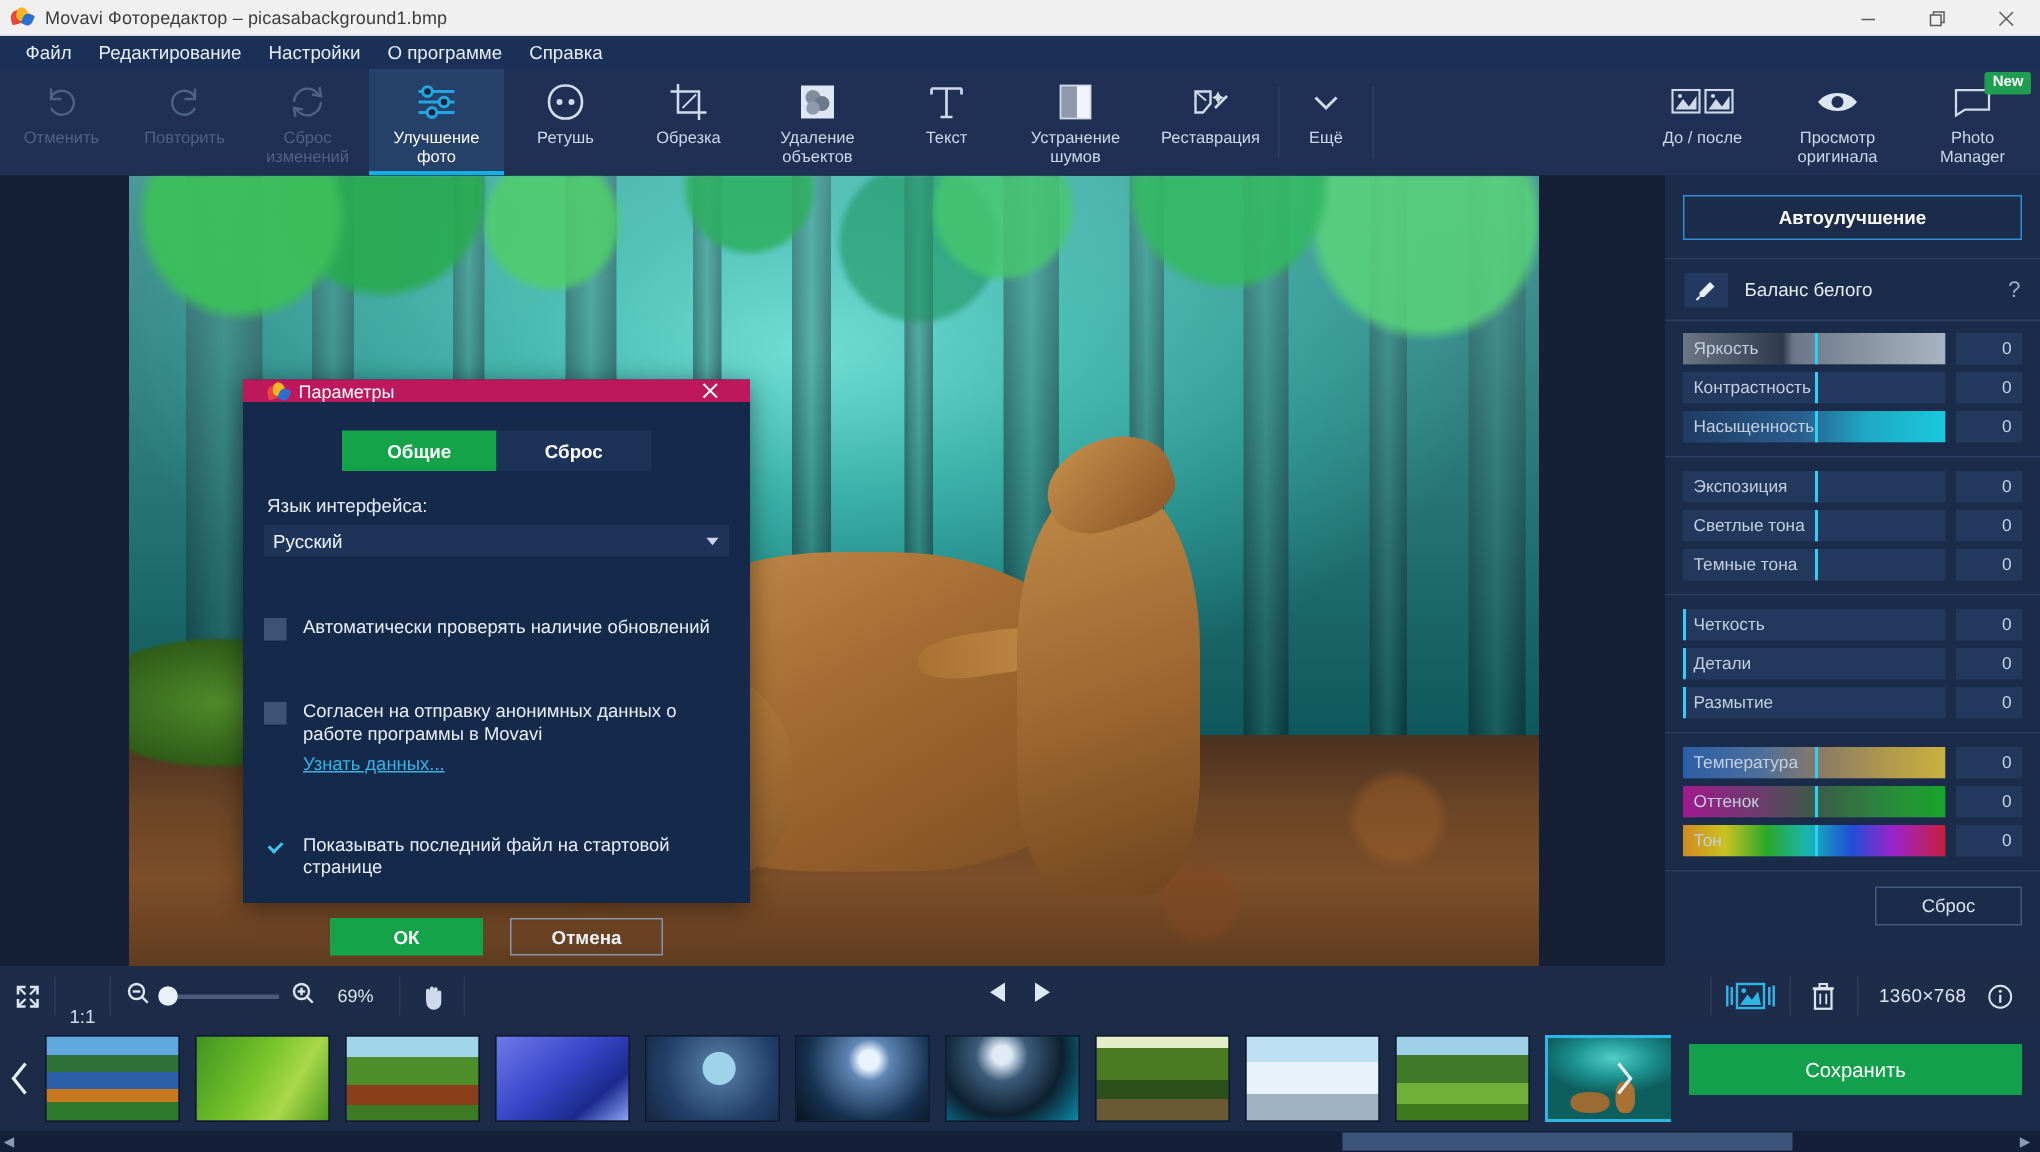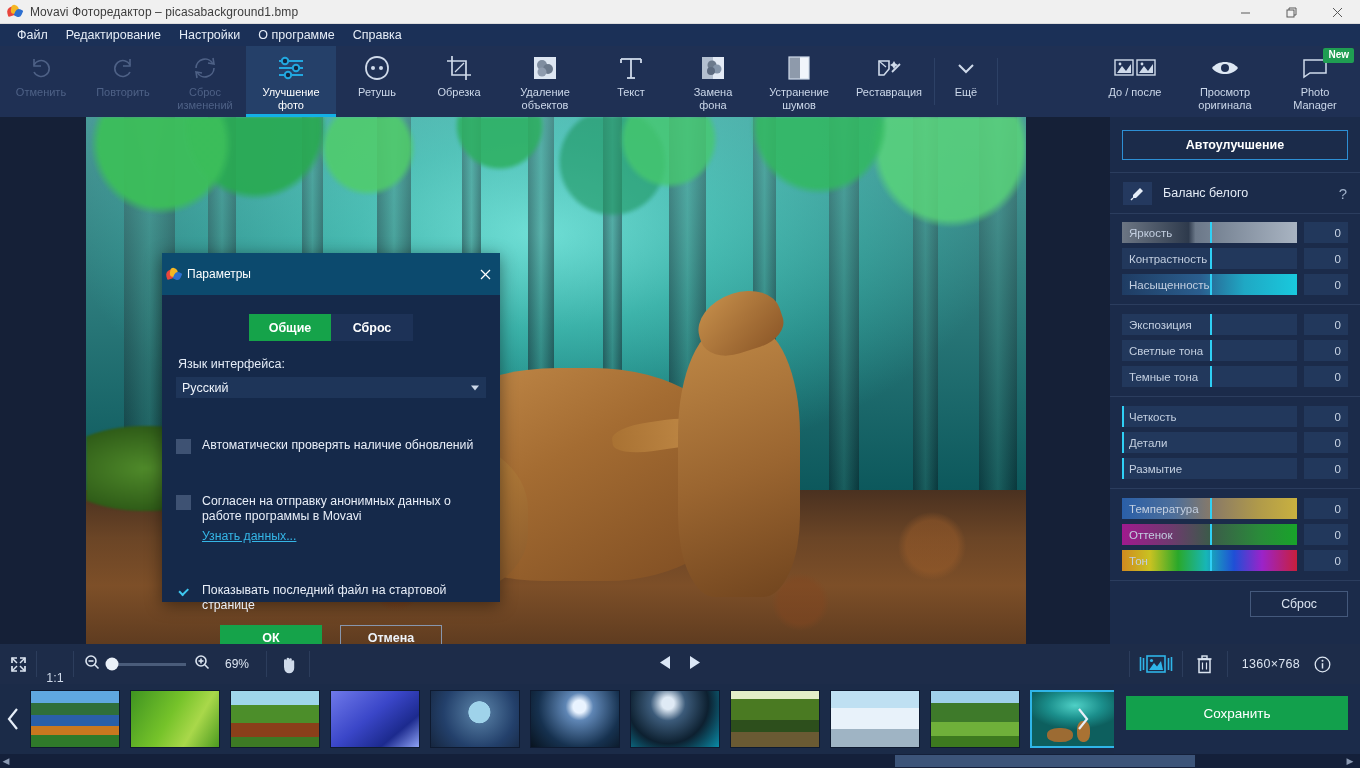--- a/index.html
+++ b/index.html
@@ -109,44 +109,44 @@
   .bear-stand-head { position:absolute; left: 65%; top: 33%; width: 9%; height: 11%;
     background: linear-gradient(150deg,#c8914c,#8b5627); border-radius: 60% 55% 40% 45%; transform: rotate(-18deg); }
   .bear-arm { position:absolute; left: 56%; top: 57%; width: 10%; height: 5.5%;
     background: linear-gradient(to right,#a97233,#c18a47); border-radius: 40%; transform: rotate(-8deg); }
 
   
   .dialog {
     position: absolute; left: 162px; top: 136px; width: 338px; height: 349px;
     background: #15294a; box-shadow: 0 3px 16px rgba(0,0,0,.45); z-index: 40;
   }
-  .dlg-title { height: 42px; background: #0c4a6e; display: flex; align-items: center; padding: 0 4px; }
+  .dlg-title { height: 15px; background: #be185d; display: flex; align-items: center; padding: 0 16px; }
   .dlg-title .dico { width: 14px; height: 12px; position: relative; margin-right: 7px; }
   .dlg-title .t { font-size: 12px; color: #ffffff; flex: 1; }
   .dlg-close { width: 22px; height: 22px; display:flex; align-items:center; justify-content:center; color:#fff; font-size:14px; }
   .dlg-body { padding: 14px 14px 0 14px; }
   .tabs { display: flex; justify-content: center; margin: 5px 0 16px 0; }
-  .tab { width: 82px; height: 27px; display:flex; align-items:center; justify-content:center;
+  .tab { width: 103px; height: 27px; display:flex; align-items:center; justify-content:center;
          font-size: 12.5px; font-weight: bold; color:#fff; background:#1d3257; }
   .tab.sel { background: #15a34a; }
   .fieldlabel { font-size: 12.5px; color: #e3ebf6; margin: 0 0 6px 2px; }
   .select {
     height: 21px; background: #1e3559; border: none; display: flex; align-items: center;
     padding: 4px 6px; font-size: 12.5px; color: #eef3fa; position: relative; margin-bottom: 13px;
   }
   .select .caret { position:absolute; right:7px; top:50%; transform: translateY(-50%);
     border-left:4px solid transparent; border-right:4px solid transparent; border-top:5px solid #cdd8e8; }
   .checkrow { display: flex; align-items: flex-start; margin-bottom: 9px; margin-top: 40px; }
   .cbox { width: 15px; height: 15px; background: #3e5273; flex: 0 0 15px; margin-right: 11px; margin-top: 1px; }
   .cbox.on { background: #15294a; position: relative; }
   .cbox.on:before { content:""; position:absolute; left:3px; top:4px; width:7px; height:3.5px;
     border-left:2.4px solid #3ec8f0; border-bottom:2.4px solid #3ec8f0; transform: rotate(-45deg); }
   .ctext { font-size: 12.3px; line-height: 15px; color: #e8eef8; }
   .learn { color: #35b5e6; font-size: 12.3px; text-decoration: underline; margin: -4px 0 9px 26px; display:block; }
-  .dlg-buttons { display: flex; justify-content: center; gap: 18px; margin-top: 12px; }
+  .dlg-buttons { display: flex; justify-content: center; gap: 18px; margin-top: 26px; }
   .btn { width: 102px; height: 25px; display:flex; align-items:center; justify-content:center;
          font-size: 12.5px; font-weight: bold; }
   .btn.primary { background: #15a34a; color: #fff; }
   .btn.secondary { background: transparent; border: 1px solid #8796ad; color: #eef3fa; }
 
   
   .rpanel { width: 250px; flex: 0 0 250px; background: #1b2b4a; display: flex; flex-direction: column; }
   .auto-btn { margin: 13px 12px 12px 12px; height: 30px; border: 1px solid #2d8fd4;
     display:flex; align-items:center; justify-content:center; font-size: 12.5px; font-weight:bold; color:#fff; }
   .divider { height: 1px; background: #2b3d5e; margin: 0 0px; }
@@ -177,21 +177,21 @@
   .bottombar { height: 40px; flex: 0 0 40px; background: #1d2c49; display: flex; align-items: center; position: relative; }
   .bsep { width: 1px; height: 26px; background: #2c3d5c; }
   .bbtn { height: 40px; display: flex; align-items: center; justify-content: center; color: #cfdaea; }
   .zoomwrap { display: flex; align-items: center; gap: 8px; padding: 0 10px; }
   .ztrack { width: 78px; height: 3px; background: #4a5c7a; position: relative; }
   .ztrack .zfill { position:absolute; left:0; top:0; bottom:0; width: 8px; background: #2b8fd0; }
   .zknob { position: absolute; left: 4px; top: 50%; transform: translate(-50%,-50%); width: 13px; height: 13px;
            border-radius: 50%; background: #eaf1f9; }
   .zpct { font-size: 12px; color: #dce5f1; width: 38px; text-align: center; }
   .navbtns { position: absolute; left: 50%; transform: translateX(-50%); display: flex; gap: 16px; align-items:center; }
-  .rightgroup { position: absolute; right: 18px; top: 0; height: 40px; display: flex; align-items: center; }
+  .rightgroup { position: absolute; right: 7px; top: 0; height: 40px; display: flex; align-items: center; }
   .dims { font-size: 12.5px; color: #dbe4f0; padding: 0 8px 0 14px; letter-spacing:.3px; }
 
   
   .filmstrip { height: 70px; flex: 0 0 70px; background: #1b2b48; display: flex; align-items: center; position: relative; }
   .fs-arrow { width: 28px; height: 70px; display:flex; align-items:center; justify-content:center; color:#e6eef8; font-size: 22px; }
   .fs-track { flex: 1; display: flex; align-items: center; gap: 10px; overflow: hidden; height: 70px; padding: 0 2px; }
   .thumb { width: 90px; height: 58px; flex: 0 0 90px; position: relative; overflow: hidden; border: 1px solid #0e1a30; }
   .thumb.sel { border: 2px solid #2fb5e8; }
   .thumb .tg { position: absolute; inset: 0; }
   .fs-right { width: 246px; flex: 0 0 246px; background: #1b2b4a; height: 70px; display:flex; align-items:center; }
@@ -333,33 +333,20 @@
           <line x1="3" y1="4" x2="23" y2="4" stroke="#cfdaea" stroke-width="1.8"></line>
           <line x1="13" y1="4" x2="13" y2="23" stroke="#cfdaea" stroke-width="1.8"></line>
           <line x1="3" y1="4" x2="3" y2="8" stroke="#cfdaea" stroke-width="1.8"></line>
           <line x1="23" y1="4" x2="23" y2="8" stroke="#cfdaea" stroke-width="1.8"></line>
           <line x1="9" y1="23" x2="17" y2="23" stroke="#cfdaea" stroke-width="1.8"></line>
         </svg>
       </div>
       <div>Текст</div>
     </div>
 
-    <div class="tool">
-      <div class="ticon">
-        <svg width="26" height="26" viewBox="0 0 26 26">
-          <rect x="2" y="2" width="22" height="22" fill="#e3eaf5"></rect>
-          <rect x="2" y="2" width="11" height="22" fill="#8d9ab0" opacity=".55"></rect>
-          <circle cx="12" cy="10" r="4.5" fill="#6b798c"></circle>
-          <circle cx="17" cy="14" r="4.5" fill="#8494a9"></circle>
-          <circle cx="11" cy="16" r="4" fill="#5d6b80"></circle>
-        </svg>
-      </div>
-      <div>Замена</div>
-      <div>фона</div>
-    </div>
 
     <div class="tool wide">
       <div class="ticon">
         <svg width="26" height="26" viewBox="0 0 26 26">
           <rect x="3" y="2" width="20" height="22" fill="#f1f5fb"></rect>
           <rect x="3" y="2" width="11" height="22" fill="#59697f" opacity=".65"></rect>
           <rect x="3" y="2" width="20" height="22" fill="none" stroke="#cfdaea" stroke-width="1.2"></rect>
         </svg>
       </div>
       <div>Устранение</div>

